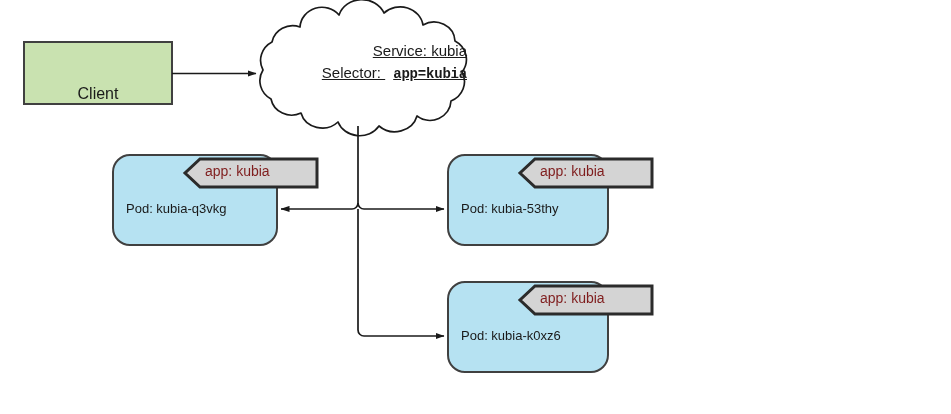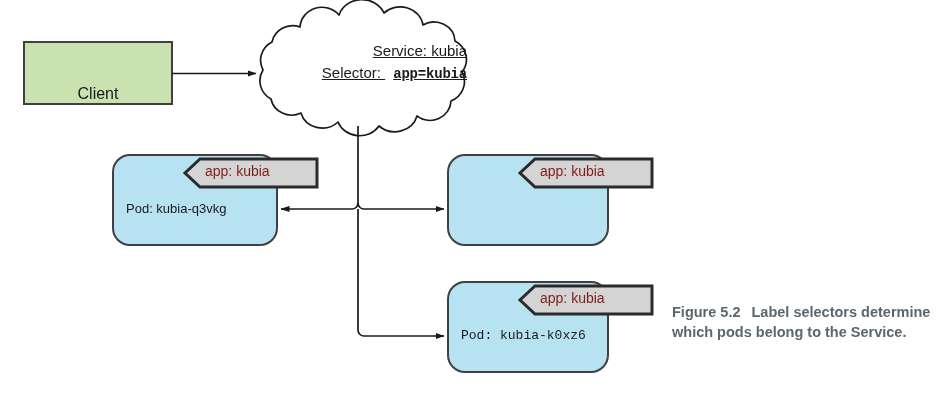--- a/index.html
+++ b/index.html
@@ -56,21 +56,21 @@
     font-size: 14px;
     letter-spacing: -0.2px;
     margin-left: 8px;
   }
   
   .pod-title {
     font-size: 13px;
   }
   #pod1-title { left: 126px; top: 201px; }
   #pod2-title { left: 461px; top: 201px; }
-  #pod3-title { left: 461px; top: 328px; font-family: Liberation Mono, monospace; }
+  #pod3-title { left: 461px; top: 328px; }
   
   .tag-text {
     font-size: 14px;
     color: #7f1d1d;
   }
   #tag1-text { left: 205px; top: 163px; }
   #tag2-text { left: 540px; top: 163px; }
   #tag3-text { left: 540px; top: 290px; }
   
   #figure-caption {
@@ -144,21 +144,21 @@
   </svg>
 
   <div class="node-text" id="client-label">Client</div>
 
   <div class="node-text" id="cloud-text">
     <div>Service: kubia</div>
     <div><span>Selector: </span><span class="mono">app=kubia</span></div>
   </div>
 
   <div class="node-text pod-title" id="pod1-title">Pod: kubia-q3vkg</div>
+  <div class="node-text pod-title" id="pod2-title">Pod: kubia-53thy</div>
   <div class="node-text pod-title" id="pod3-title">Pod: kubia-k0xz6</div>
 
   <div class="node-text tag-text" id="tag1-text">app: kubia</div>
   <div class="node-text tag-text" id="tag2-text">app: kubia</div>
   <div class="node-text tag-text" id="tag3-text">app: kubia</div>
 
-  <div id="figure-caption"><span class="fig-num">Figure 5.2</span><span class="gap"></span><span>Label selectors determine which pods belong to the Service.</span></div>
 
 </div>
 
 </body></html>

